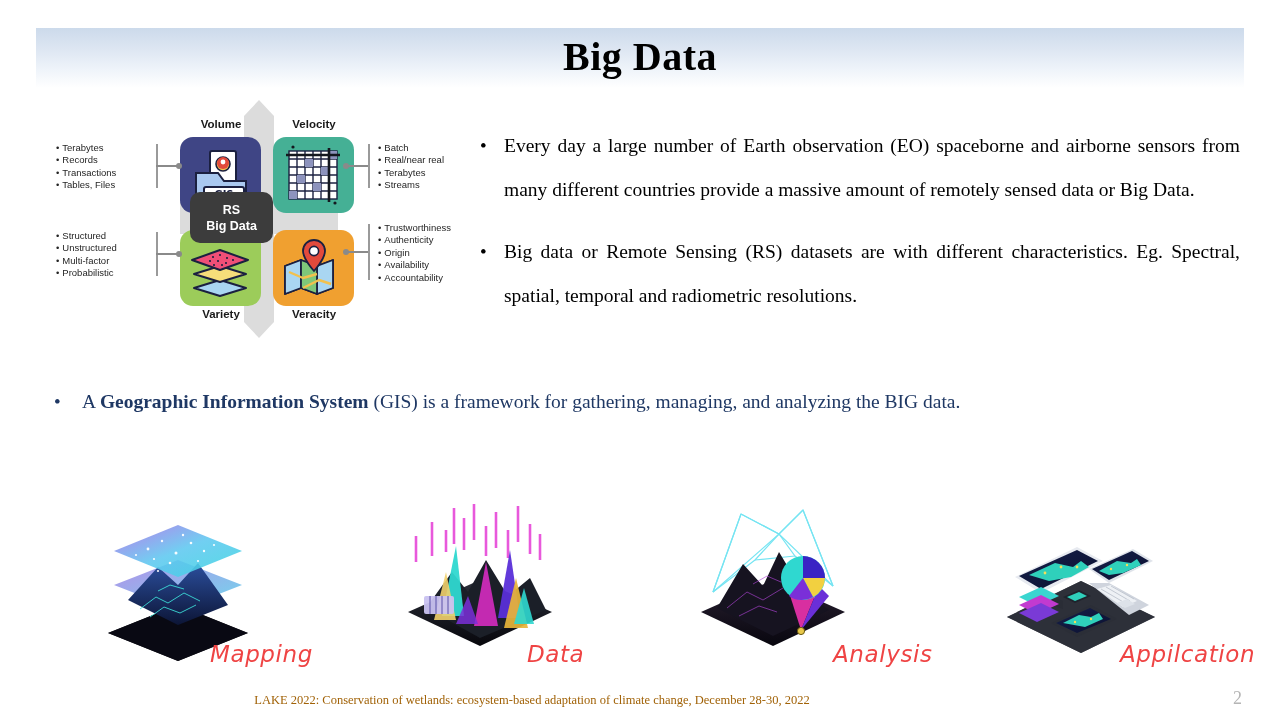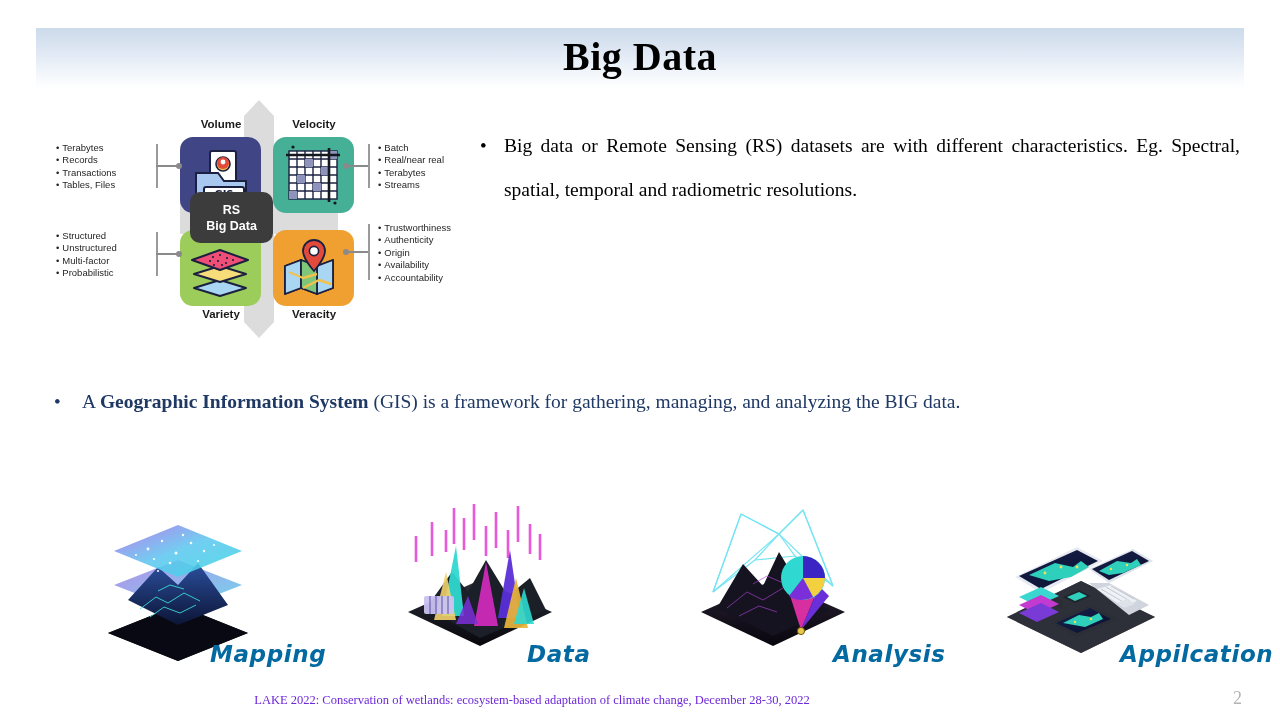--- a/index.html
+++ b/index.html
@@ -216,41 +216,41 @@
   }
   #illus-0 { left: 88px;  top: 505px; }
   #illus-1 { left: 390px; top: 500px; }
   #illus-2 { left: 683px; top: 500px; }
   #illus-3 { left: 985px; top: 505px; }
 
   .illus-label {
     position: absolute;
     font-family: "DejaVu Sans", sans-serif;
     font-style: italic;
-    font-weight: bold;
+    font-weight: normal;
     font-size: 23px;
-    color: #0369a1;
+    color: #ef4444;
     white-space: nowrap;
     letter-spacing: 0.6px;
   }
   #label-0 { left: 210px;  top: 641px; }
   #label-1 { left: 527px;  top: 641px; }
   #label-2 { left: 833px;  top: 641px; text-align: right; }
   #label-3 { left: 1120px; top: 641px; }
 
   
   #footer-note {
     position: absolute;
     left: 0;
     top: 693px;
     width: 1064px;
     text-align: center;
     font-family: "Liberation Serif", serif;
     font-size: 12.5px;
-    color: #6d28d9;
+    color: #a16207;
   }
   #page-number {
     position: absolute;
     right: 38px;
     top: 688px;
     font-family: "Liberation Serif", serif;
     font-size: 18px;
     color: #b5b5b5;
   }
 </style>
@@ -399,20 +399,21 @@
   <div class="ig-bar" style="left:104px; top:120px; height:44px;"></div>
   <div class="ig-connector" style="left:104px; top:141px;"></div>
   <div class="ig-dot" style="left:124px; top:139px;"></div>
 
   <div class="ig-bar" style="left:316px; top:112px; height:56px;"></div>
   <div class="ig-connector" style="left:294px; top:139px;"></div>
   <div class="ig-dot" style="left:291px; top:137px;"></div>
 </div>
 
 <div id="right-bullets">
+  <div class="rb-item">Every day a large number of Earth observation (EO) spaceborne and airborne sensors from many different countries provide a massive amount of remotely sensed data or Big Data.</div>
   <div class="rb-item">Big data or Remote Sensing (RS) datasets are with different characteristics. Eg. Spectral, spatial, temporal and radiometric resolutions.</div>
 </div>
 
 <div id="lower-bullets">
   <div class="lb-item"><span>A </span><span class="lb-strong">Geographic Information System</span><span> (GIS) is a framework for gathering, managing,  and analyzing the BIG data.</span></div>
 </div>
 
 <div class="illus" id="illus-0">
   <svg width="215" height="160" viewBox="0 0 215 160">
     <defs>

